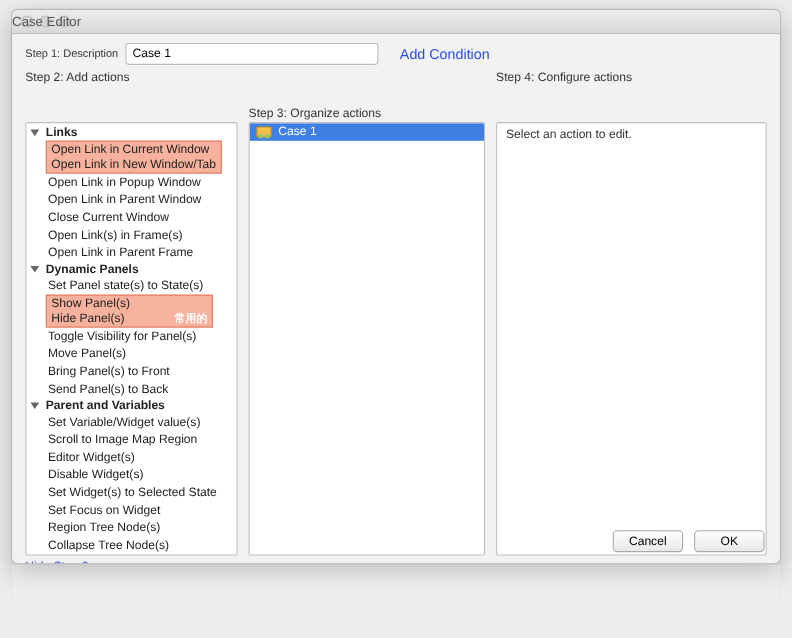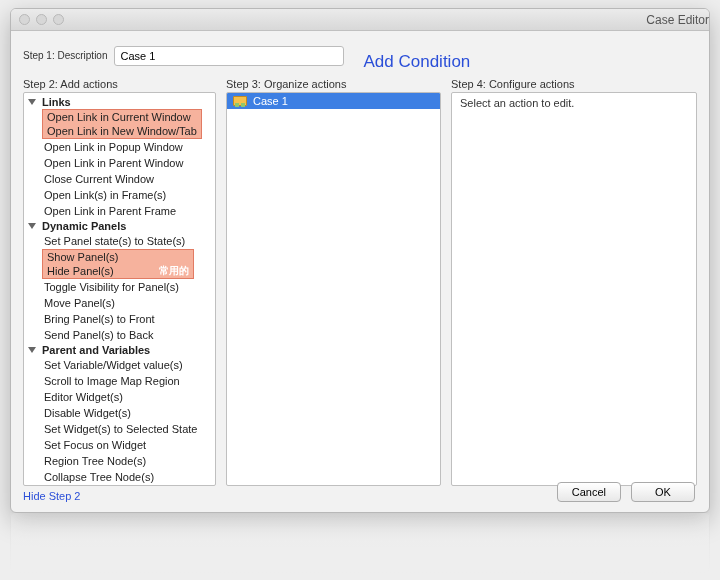--- a/index.html
+++ b/index.html
@@ -34,50 +34,49 @@
     position: relative;
   }
   .traffic { display: flex; gap: 6px; }
   .traffic span {
     width: 11px; height: 11px; border-radius: 50%;
     background: #d7d7d7; border: 1px solid #b8b8b8;
   }
   .titlebar .title {
     position: absolute;
     left: 0; right: 0;
-    text-align: right;
+    text-align: left;
     color: #555;
     font-size: 12px;
   }
   .content { padding: 8px 12px 10px 12px; }
   .row1 { display: flex; align-items: center; gap: 6px; margin-bottom: 6px; }
   .row1 label { color: #333; font-size: 10px; }
   .desc-input {
     flex: 0 0 230px;
     height: 20px;
     border: 1px solid #bcbcbc;
     border-radius: 3px;
     padding: 2px 6px;
     font-size: 11px;
     background: #fff;
   }
   .add-cond {
     color: #2b4fd8;
     margin-left: 14px;
-    font-size: 17px;
-    cursor: pointer;
-    margin-top: 13px;
+    font-size: 13px;
+    cursor: pointer;
   }
   .steps-head {
     display: flex;
     gap: 10px;
     margin-bottom: 2px;
   }
   .steps-head .h2 { width: 193px; color:#333; }
-  .steps-head .h3 { width: 215px; color:#333; }
+  .steps-head .h3 { width: 215px; color:#333;margin-top:32px; }
   .steps-head .h4 { flex: 1; color:#333; }
   .panels {
     display: flex;
     gap: 10px;
     height: 394px;
   }
   .panel {
     background: #fff;
     border: 1px solid #bfbfbf;
     border-radius: 2px;

